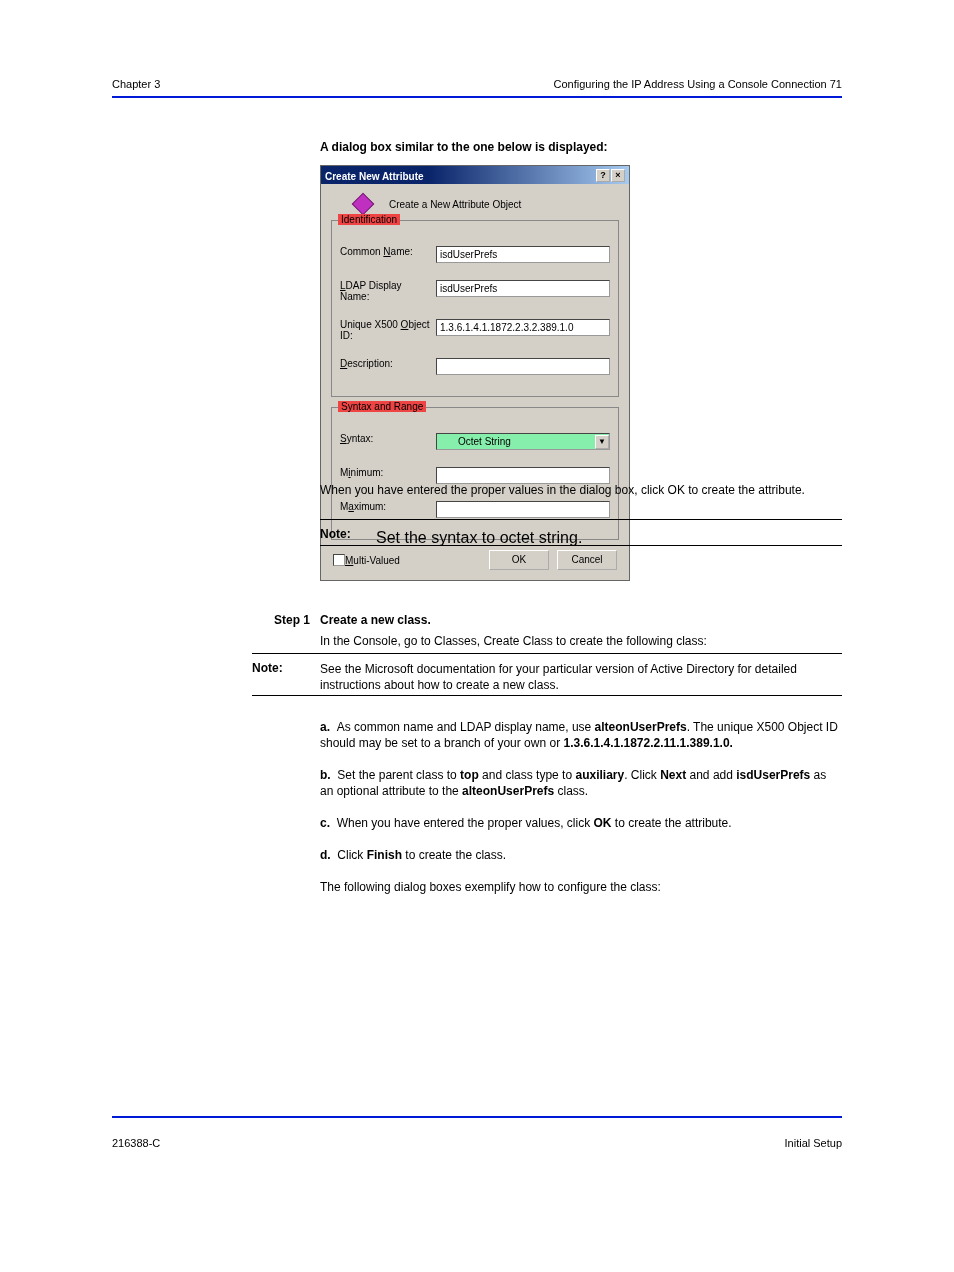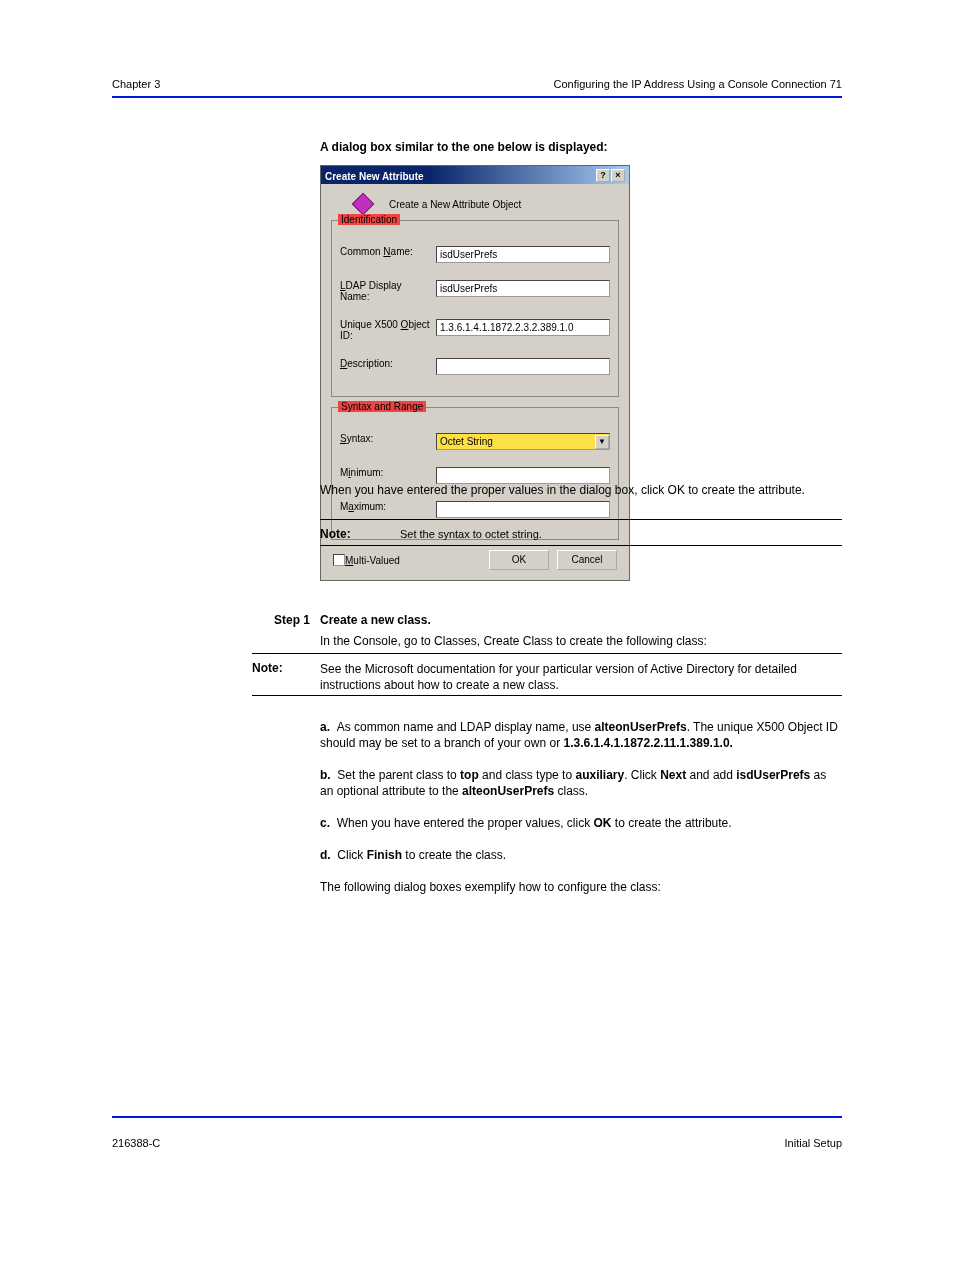--- a/index.html
+++ b/index.html
@@ -108,27 +108,27 @@
     border: 1px inset #999;
     font-size: 10px;
     padding: 0 3px;
     line-height: 15px;
     overflow: hidden;
     white-space: nowrap;
   }
   .field-select {
     flex: 1;
     height: 17px;
-    background: #fde047;
+    background: #86efac;
     border: 1px inset #999;
     display: flex;
     justify-content: space-between;
     align-items: center;
     font-size: 10px;
-    padding-left: 3px;
+    padding-left: 21px;
   }
   .select-arrow {
     width: 14px; height: 14px;
     background: #d4d0c8;
     border: 1px outset #fff;
     font-size: 8px;
     text-align: center;
     line-height: 12px;
   }
   .bottom-row {
@@ -151,21 +151,21 @@
     font-size: 10px;
     text-align: center;
     line-height: 18px;
   }
   .under { text-decoration: underline; }
 
   .para1 { position: absolute; top: 482px; left: 320px; right: 112px; font-size: 12px; line-height: 1.35; }
   .rule1 { position: absolute; top: 519px; left: 320px; right: 112px; border-top: 1px solid #000; }
   .rule2 { position: absolute; top: 545px; left: 320px; right: 112px; border-top: 1px solid #000; }
   .notehead1 { position: absolute; top: 527px; left: 320px; font-size: 12px; font-weight: bold; }
-  .notebody1 { position: absolute; top: 527px; left: 400px; right: 112px; font-size: 11px; line-height: 1.35; }
+  .notebody1 { position: absolute; top: 527px; left: 376px; right: 112px; font-size: 16px; line-height: 1.35; }
 
   .step-label { position: absolute; top: 613px; left: 252px; font-size: 12px; font-weight: bold; width: 58px; text-align: right; }
   .step-head { position: absolute; top: 613px; left: 320px; right: 112px; font-size: 12px; font-weight: bold; }
   .step-body { position: absolute; top: 633px; left: 320px; right: 112px; font-size: 12px; line-height: 1.35; }
   .rule3 { position: absolute; top: 653px; left: 252px; right: 112px; border-top: 1px solid #000; }
   .rule4 { position: absolute; top: 695px; left: 252px; right: 112px; border-top: 1px solid #000; }
   .notehead2 { position: absolute; top: 661px; left: 252px; font-size: 12px; font-weight: bold; }
   .notebody2 { position: absolute; top: 661px; left: 320px; right: 112px; font-size: 12px; line-height: 1.35; }
 
   .letters { position: absolute; left: 320px; right: 112px; font-size: 12px; line-height: 1.35; }

